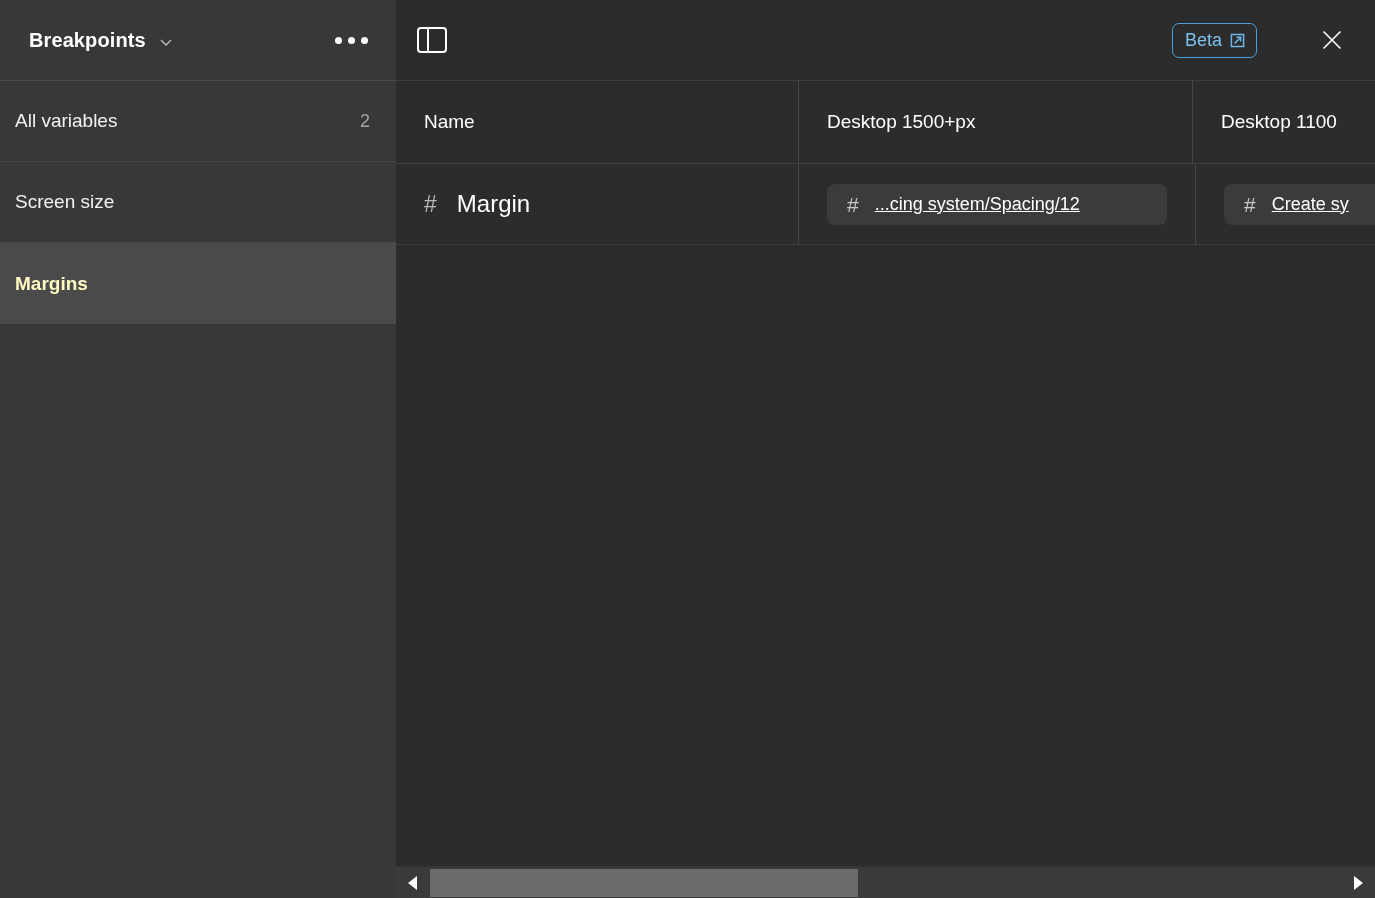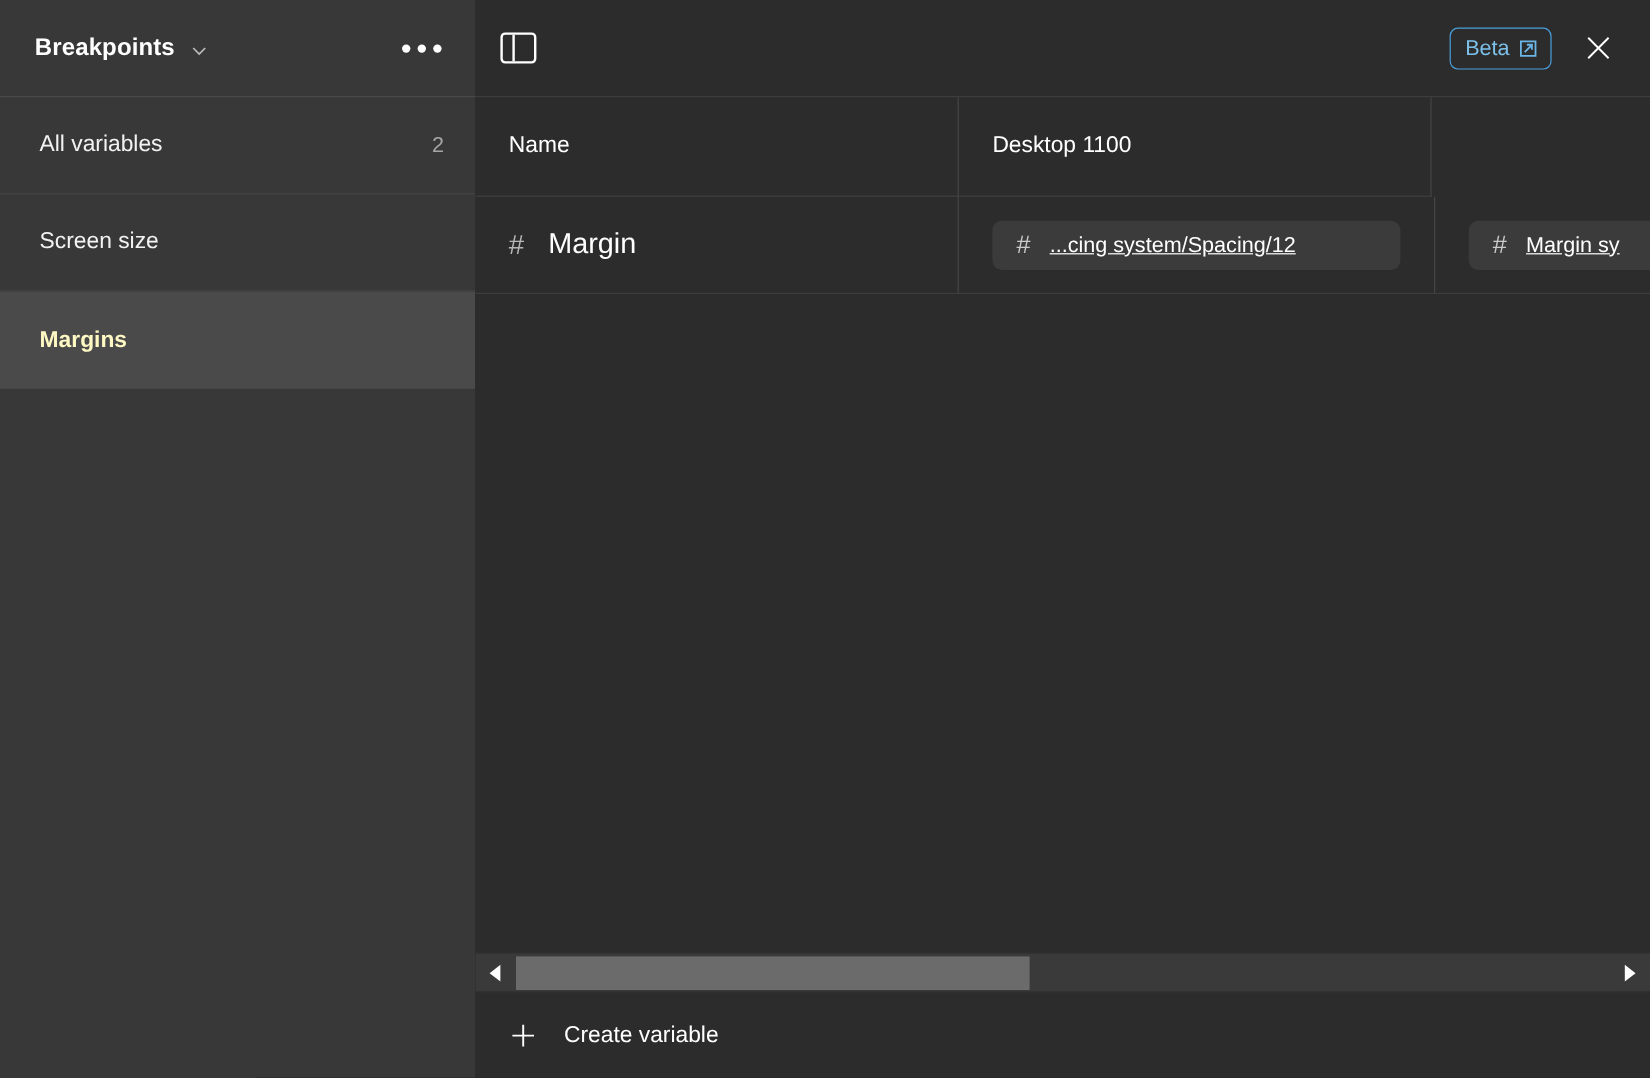--- a/index.html
+++ b/index.html
@@ -34,21 +34,21 @@
     display: inline-block; position: relative; top: 2px;
   }
   .chevron-down svg { display: block; }
   .sb-spacer { flex: 1 1 auto; }
   .dots { display: flex; gap: 6px; align-items: center; cursor: pointer; padding: 6px 2px; }
   .dots i { width: 7px; height: 7px; border-radius: 50%; background: #ffffff; display: block; }
 
   .sb-row {
     height: 81px; flex: 0 0 81px;
     display: flex; align-items: center;
-    padding: 0 26px 0 33px;
+    padding: 0 26px 0 15px;
     border-bottom: 1px solid #454545;
     cursor: pointer;
   }
   .sb-row .label { font-size: 19px; color: #f2f2f2; font-weight: normal; }
   .sb-row .count { margin-left: auto; font-size: 18px; color: #a5a5a5; }
   .sb-row.no-border { border-bottom: none; }
   .sb-row.selected { background: #4a4a4a; }
   .sb-row.selected .label { font-weight: bold; color: #fef9c3; }
 
   
@@ -56,20 +56,21 @@
     flex: 1 1 auto; height: 898px;
     background: #2c2c2c;
     display: flex; flex-direction: column;
     position: relative; overflow: hidden;
   }
   .main-header {
     height: 81px; flex: 0 0 81px;
     display: flex; align-items: center;
     padding: 0 16px 0 20px;
     border-bottom: 1px solid #3d3d3d;
+    gap: 36px;
   }
   .panel-toggle {
     width: 30px; height: 26px;
     border: 2px solid #ffffff; border-radius: 4px;
     position: relative; cursor: pointer; margin-left: 1px;
   }
   .panel-toggle:after {
     content: ""; position: absolute; left: 8px; top: 0; bottom: 0;
     width: 2px; background: #ffffff;
   }
@@ -216,40 +217,43 @@
       </span>
     </div>
 
     <div class="table-area">
       <div class="table">
 
         <div class="trow thead">
           <div class="tcell col-name">
             <span>Name</span>
           </div>
+          <div class="tcell col-val">
+            <span>Desktop 1500+px</span>
+          </div>
           <div class="tcell col-val2">
             <span>Desktop 1100</span>
           </div>
         </div>
 
         <div class="trow tbody">
           <div class="tcell col-name name-cell">
             <span class="hash-icon">#</span>
             <span class="var-name">Margin</span>
           </div>
           <div class="tcell col-val">
             <span class="token-chip">
               <span class="hash-icon">#</span>
               <span class="token-text">...cing system/Spacing/12</span>
             </span>
           </div>
           <div class="tcell col-val2">
             <span class="token-chip">
               <span class="hash-icon">#</span>
-              <span class="token-text">Margin sy</span>
+              <span class="token-text">Create sy</span>
             </span>
           </div>
         </div>
 
       </div>
 
       <div class="hscroll">
         <span class="sc-arrow">
           <svg width="14" height="16" viewBox="0 0 14 16">
               <path d="M11 1 L11 15 L2 8 Z" fill="#ffffff"></path>
@@ -259,25 +263,15 @@
           <span class="sc-thumb"></span>
         </span>
         <span class="sc-arrow">
           <svg width="14" height="16" viewBox="0 0 14 16">
               <path d="M3 1 L3 15 L12 8 Z" fill="#ffffff"></path>
             </svg>
         </span>
       </div>
     </div>
 
-    <div class="footer">
-      <span class="create-btn">
-        <span class="plus-icon">
-          <svg width="24" height="24" viewBox="0 0 24 24" fill="none">
-            <path d="M12 3 V21 M3 12 H21" stroke="#ffffff" stroke-width="1.6"></path>
-          </svg>
-        </span>
-        <span class="create-label">Create variable</span>
-      </span>
-    </div>
 
   </section>
 </div>
 
 </body></html>

